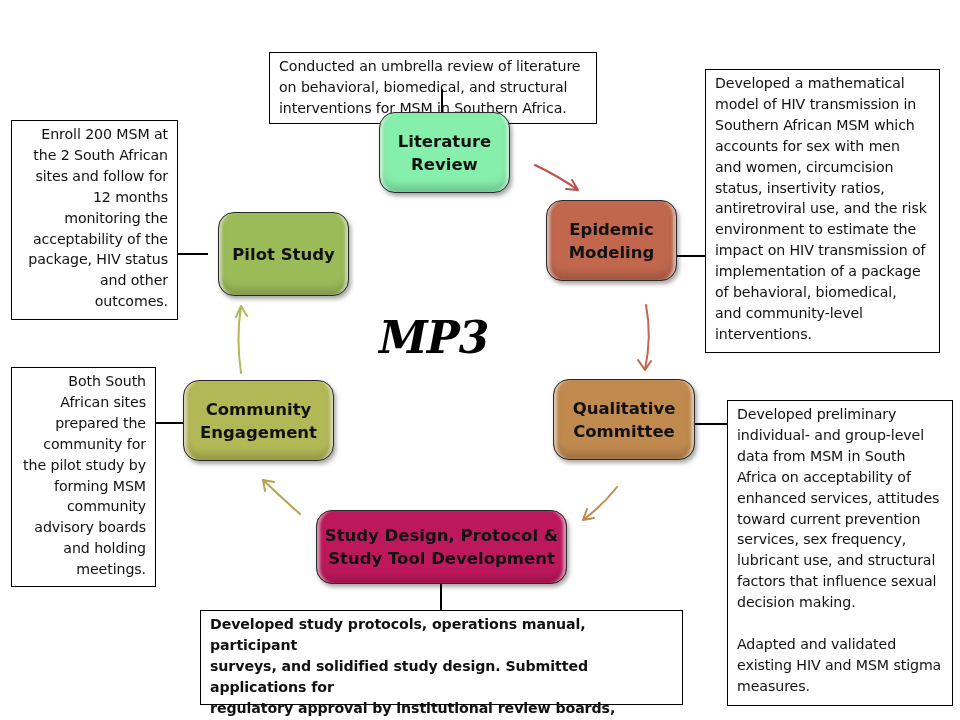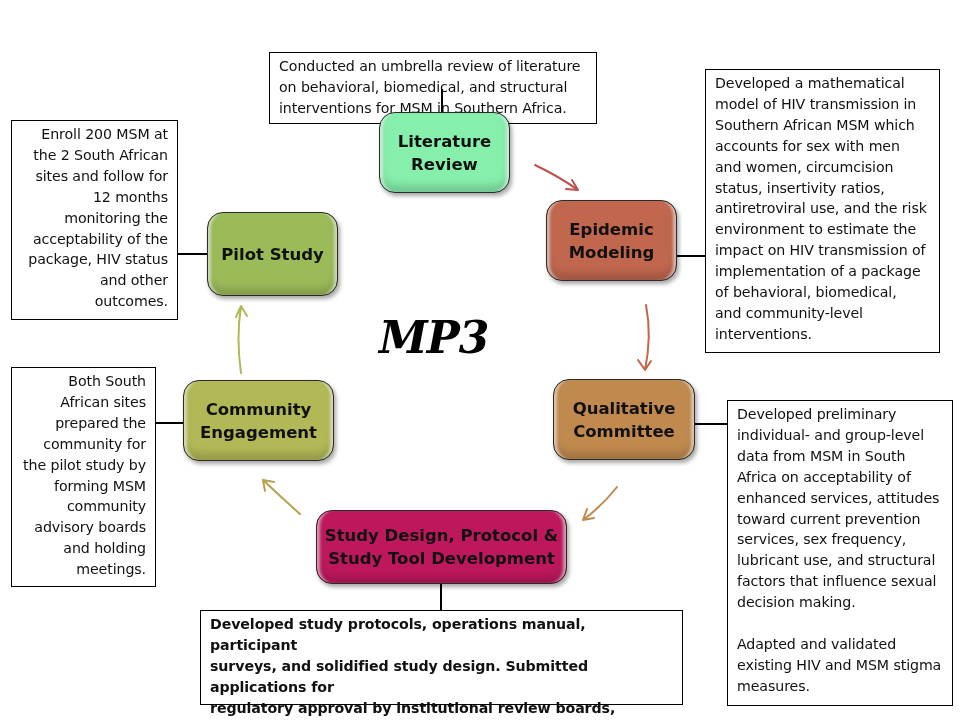--- a/index.html
+++ b/index.html
@@ -88,15 +88,15 @@
 <div class="node" style="left: 379px; top: 112px; width: 131px; height: 81px; background-color: #86efac;">Literature
 Review</div>
 <div class="node" style="left: 546px; top: 200px; width: 131px; height: 81px; background-color: rgb(192, 103, 78);">Epidemic
 Modeling</div>
 <div class="node" style="left: 553px; top: 379px; width: 142px; height: 81px; background-color: rgb(192, 138, 79);">Qualitative
 Committee</div>
 <div class="node" style="left: 316px; top: 510px; width: 251px; height: 74px; background-color: #be185d;">Study Design, Protocol &amp;
 Study Tool Development</div>
 <div class="node" style="left: 183px; top: 380px; width: 151px; height: 81px; background-color: rgb(179, 184, 87);">Community
 Engagement</div>
-<div class="node" style="left: 207px; top: 212px; width: 131px; height: 84px; background-color: rgb(155, 187, 89);">Pilot Study</div>
+<div class="node" style="left: 218px; top: 212px; width: 131px; height: 84px; background-color: rgb(155, 187, 89);">Pilot Study</div>
 
 <div class="title">MP3</div>
 
 </body></html>

